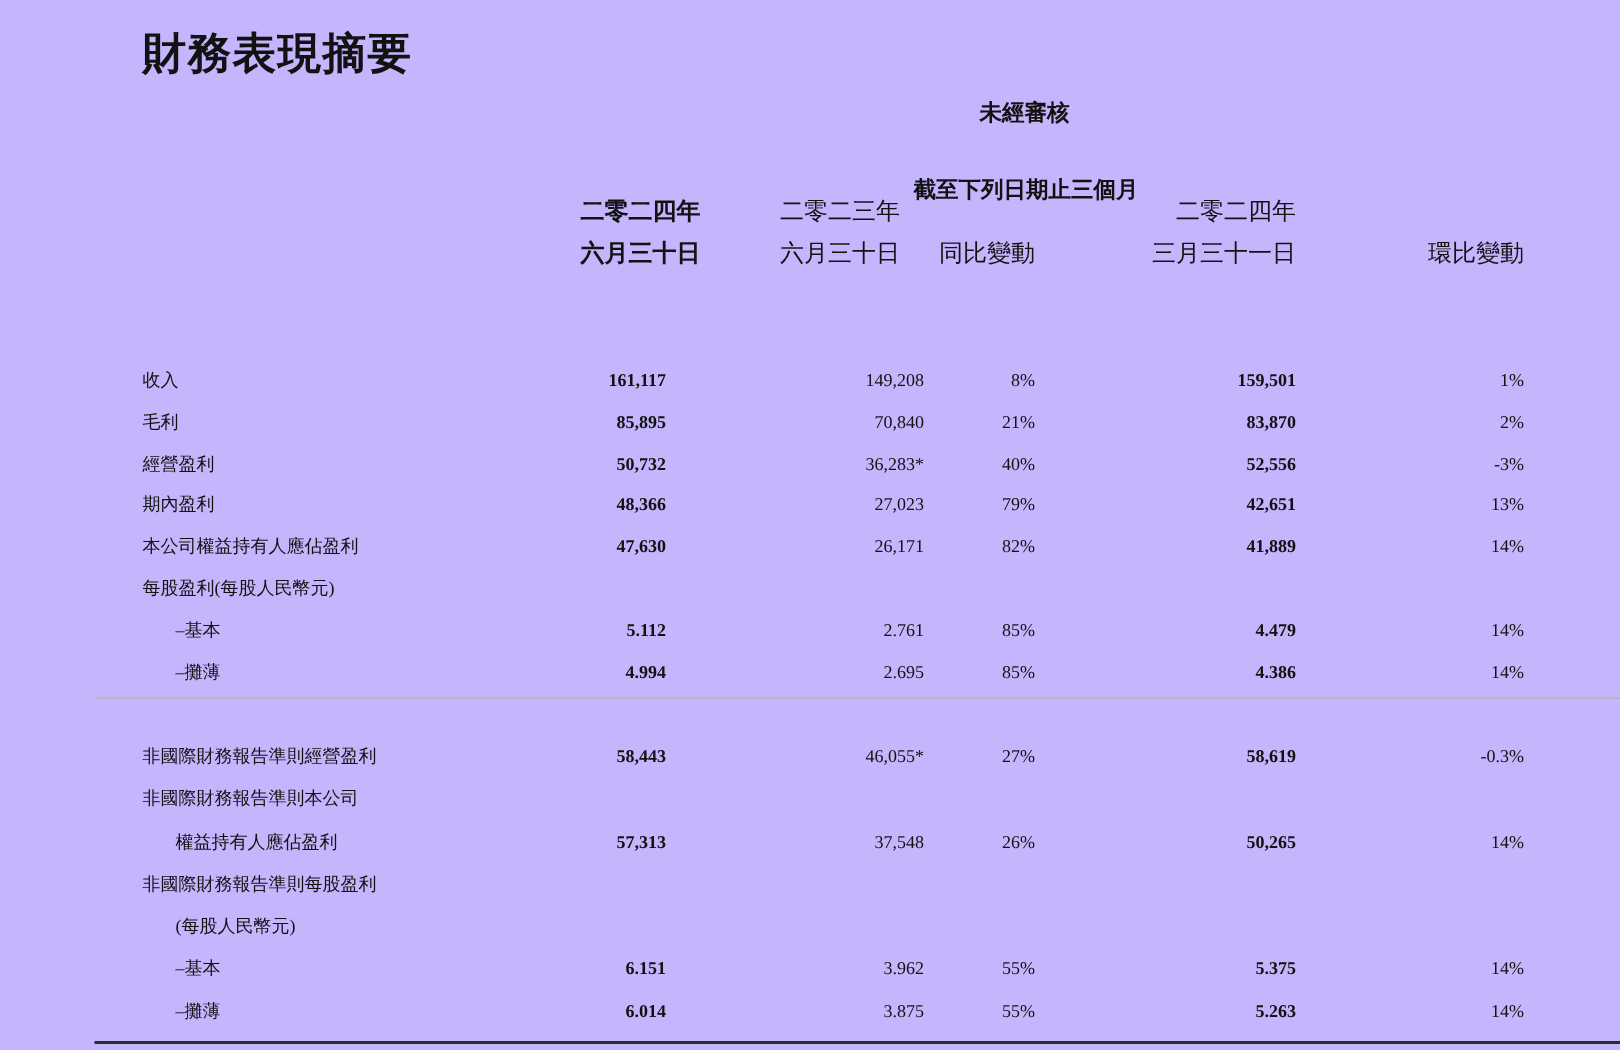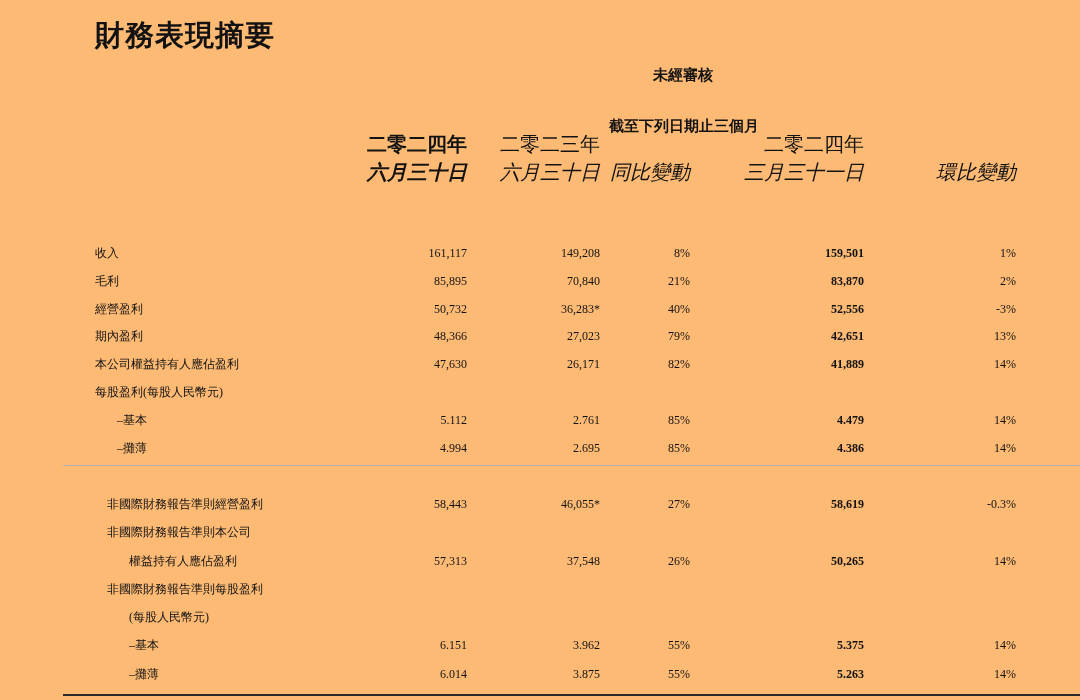--- a/index.html
+++ b/index.html
@@ -1,20 +1,20 @@
 <!DOCTYPE html>
 <html><head>
 <meta charset="utf-8">
 <style>
   html, body { margin: 0; padding: 0; background: #ffffff; }
   .page {
     position: relative;
     width: 1080px;
     height: 700px;
-    background: #fdba74;
+    background: #c4b5fd;
     color: #121212;
     font-family: "Liberation Serif", "DejaVu Serif", serif;
     overflow: hidden;
   }
   .page-title {
     position: absolute;
     left: 95px;
     top: 16px;
     margin: 0;
     font-size: 29px;
@@ -35,47 +35,47 @@
     position: absolute;
     left: 690px;
     top: 187px;
     transform: translateX(-50%);
     font-size: 19px;
     font-weight: normal;
     white-space: nowrap;
   }
   .ch {
     position: absolute;
-    font-size: 20px;
+    font-size: 16px;
     white-space: nowrap;
   }
   .line1 { top: 131px; }
-  .line2 { top: 159px; font-style: italic; }
+  .line2 { top: 159px; }
   .r1 { right: 613px; }
   .r2 { right: 480px; }
   .r3 { right: 390px; }
   .r4 { right: 216px; }
   .r5 { right: 64px;  }
   .bold { font-weight: bold; }
 
   .rows { position: absolute; left: 0; right: 0; }
   #sec1 { top: 240px; }
-  #sec2 { top: 490px; padding-left: 12px; }
+  #sec2 { top: 490px; }
   .trow {
     position: relative;
     height: 27.8px;
     line-height: 27.8px;
     font-size: 12px;
   }
   #sec2 .trow { height: 28.3px; line-height: 28.3px; }
   .lbl { position: absolute; left: 95px; white-space: nowrap; }
   .lbl.ind { left: 117px; }
   .v { position: absolute; white-space: nowrap; }
-  .v.c1 { right: 613px; font-weight: normal; }
-  .v.c2 { right: 480px; }
+  .v.c1 { right: 636px; font-weight: bold; }
+  .v.c2 { right: 464px; }
   .v.c3 { right: 390px; }
   .v.c4 { right: 216px; font-weight: bold; }
   .v.c5 { right: 64px;  }
 
   .divider {
     position: absolute;
     left: 63px;
     right: 0;
     top: 465px;
     height: 1px;

